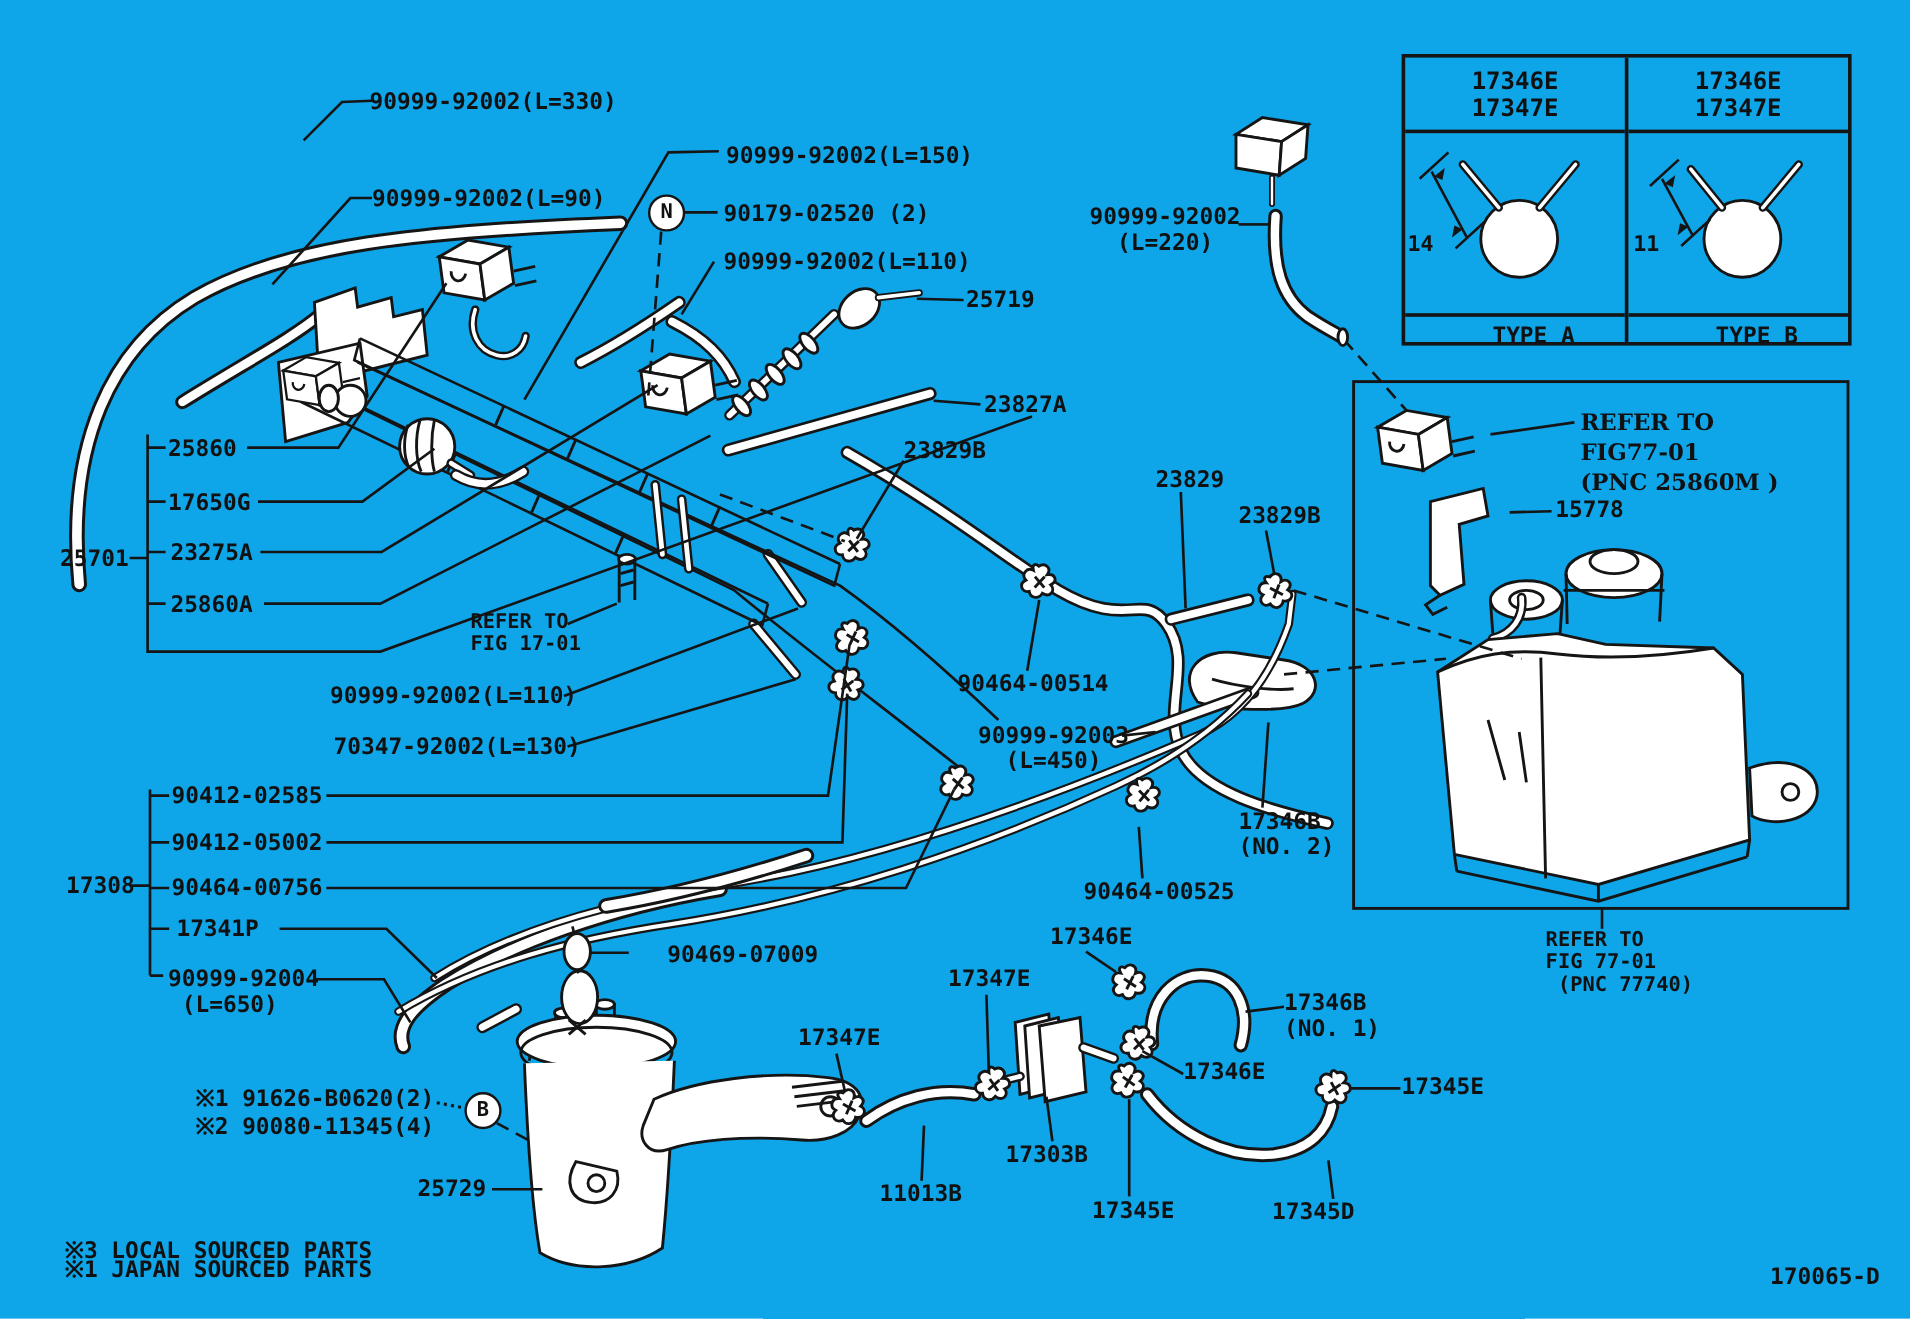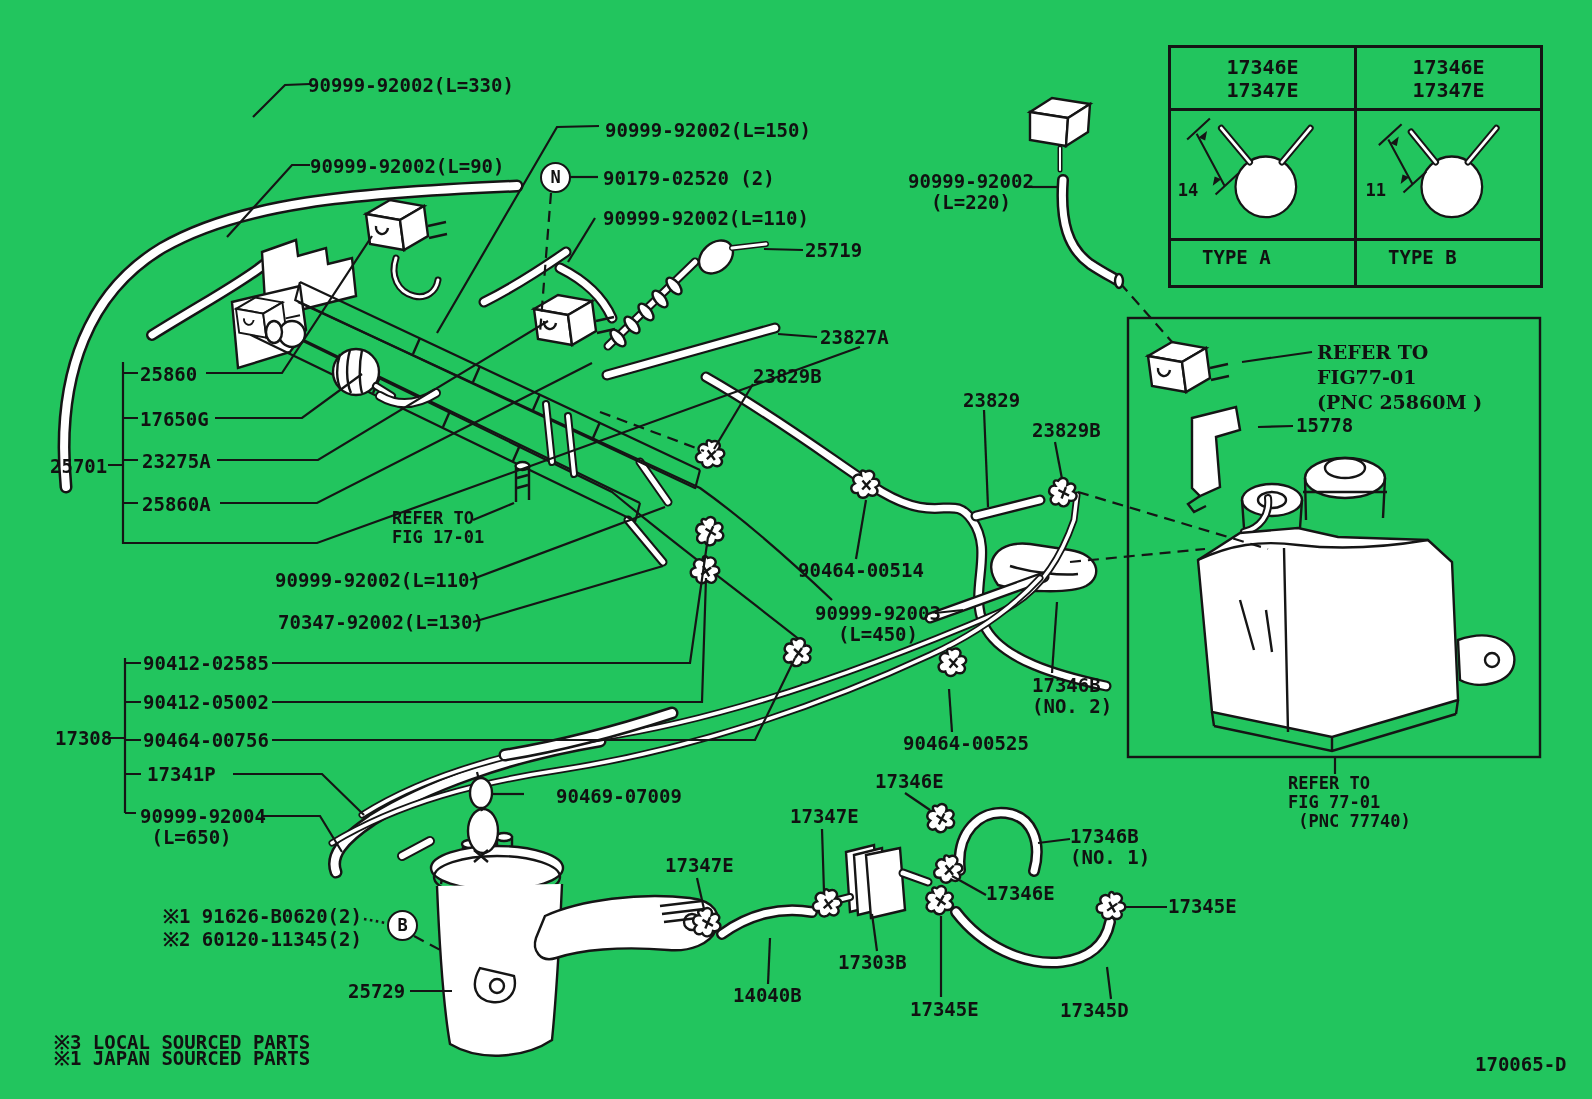--- a/index.html
+++ b/index.html
@@ -1,16 +1,16 @@
 <!DOCTYPE html>
 <html><head>
 <meta charset="utf-8">
 <style>
   html,body{margin:0;padding:0;background:#fff;}
-  .stage{position:relative;width:1592px;height:1099px;background:#22c55e;overflow:hidden;
+  .stage{position:relative;width:1592px;height:1099px;background:#0ea5e9;overflow:hidden;
          font-family:"DejaVu Sans Mono",monospace;color:#111;text-decoration:underline;}
   .art{position:absolute;left:0;top:0;}
   
   .ln{stroke:#151515;stroke-width:2.2;fill:none;}
   .dsh{stroke:#151515;stroke-width:2.2;fill:none;stroke-dasharray:11 7;}
   .dot{stroke:#151515;stroke-width:2.6;fill:none;stroke-dasharray:2.5 3.5;}
   .s{stroke:#151515;stroke-width:2.4;fill:#fff;}
   .sn{stroke:#151515;stroke-width:2.4;fill:none;}
   .to{stroke:#151515;fill:none;stroke-linecap:round;}
   .ti{stroke:#fff;fill:none;stroke-linecap:round;}
@@ -22,21 +22,21 @@
   .circ{position:absolute;width:27px;height:27px;border:2.5px solid #151515;border-radius:50%;
         text-align:center;line-height:27px;font-weight:bold;font-size:17px;background:#fff;}
   
   .typebox{position:absolute;left:1168px;top:45px;width:375px;height:243px;
            border:3px solid #151515;display:flex;box-sizing:border-box;}
   .tcol{flex:1;display:flex;flex-direction:column;box-sizing:border-box;}
   .tcol.first{border-right:3px solid #151515;}
   .thead{height:63px;border-bottom:3px solid #151515;text-align:center;
          font-weight:bold;font-size:20px;line-height:23px;padding-top:8px;white-space:pre;box-sizing:border-box;}
   .tart{flex:1;}
-  .tcap{height:47px;border-top:3px solid #151515;text-align:left;font-weight:bold;
+  .tcap{height:24px;border-top:3px solid #151515;text-align:center;font-weight:bold;
         font-size:19px;line-height:33px;box-sizing:border-box;padding-left:31px;}
   .dim{font:bold 18px "DejaVu Sans Mono",monospace;fill:#111;}
 </style>
 </head>
 <body>
 
 <div class="stage">
 
 <svg class="art" width="1592" height="1099" viewBox="0 0 1592 1099">
   <defs>
@@ -346,21 +346,21 @@
 <span class="lbl" style="left:275px;top:570px">90999-92002(L=110)</span>
 <span class="lbl" style="left:278px;top:612px">70347-92002(L=130)</span>
 <span class="lbl" style="left:143px;top:653px">90412-02585</span>
 <span class="lbl" style="left:143px;top:692px">90412-05002</span>
 <span class="lbl" style="left:143px;top:730px">90464-00756</span>
 <span class="lbl" style="left:55px;top:728px">17308</span>
 <span class="lbl" style="left:147px;top:764px">17341P</span>
 <span class="lbl" style="left:140px;top:806px">90999-92004
  (L=650)</span>
 <span class="lbl" style="left:163px;top:906px">※1 91626-B0620(2)</span>
-<span class="lbl" style="left:163px;top:929px">※2 60120-11345(2)</span>
+<span class="lbl" style="left:163px;top:929px">※2 90080-11345(4)</span>
 <span class="lbl" style="left:348px;top:981px">25729</span>
 <span class="lbl" style="left:54px;top:1048px">※1 JAPAN SOURCED PARTS</span>
 <span class="lbl" style="left:54px;top:1032px">※3 LOCAL SOURCED PARTS</span>
 <span class="lbl" style="left:556px;top:786px">90469-07009</span>
 <span class="lbl" style="left:908px;top:171px">90999-92002
   (L=220)</span>
 <span class="lbl" style="left:963px;top:390px">23829</span>
 <span class="lbl" style="left:1032px;top:420px">23829B</span>
 <span class="lbl" style="left:798px;top:560px">90464-00514</span>
 <span class="lbl" style="left:815px;top:603px">90999-92003
@@ -368,21 +368,21 @@
 <span class="lbl" style="left:1032px;top:675px">17346B
 (NO. 2)</span>
 <span class="lbl" style="left:903px;top:733px">90464-00525</span>
 <span class="lbl" style="left:875px;top:771px">17346E</span>
 <span class="lbl" style="left:790px;top:806px">17347E</span>
 <span class="lbl" style="left:665px;top:855px">17347E</span>
 <span class="lbl" style="left:1070px;top:826px">17346B
 (NO. 1)</span>
 <span class="lbl" style="left:986px;top:883px">17346E</span>
 <span class="lbl" style="left:838px;top:952px">17303B</span>
-<span class="lbl" style="left:733px;top:985px">14040B</span>
+<span class="lbl" style="left:733px;top:985px">11013B</span>
 <span class="lbl" style="left:910px;top:999px">17345E</span>
 <span class="lbl" style="left:1060px;top:1000px">17345D</span>
 <span class="lbl" style="left:1168px;top:896px">17345E</span>
 <span class="lbl serif" style="left:1317px;top:340px">REFER TO
 FIG77-01
 (PNC 25860M )</span>
 <span class="lbl" style="left:1296px;top:415px">15778</span>
 <span class="lbl sm" style="left:1288px;top:774px">REFER TO
 FIG 77-01
  (PNC 77740)</span>

